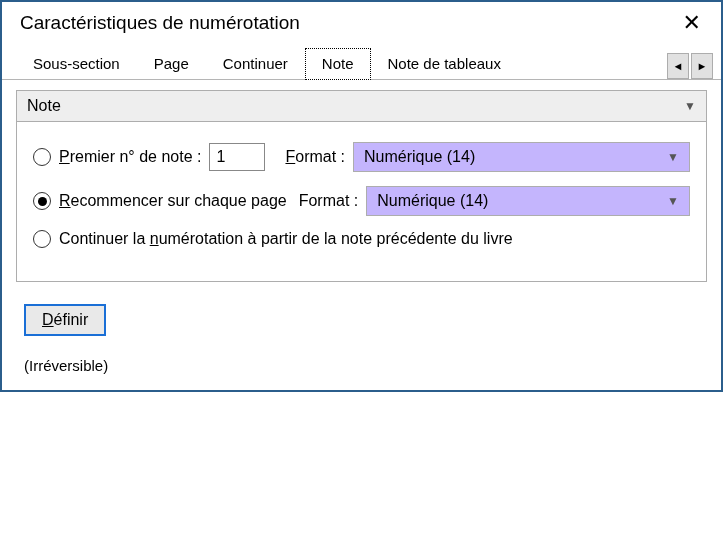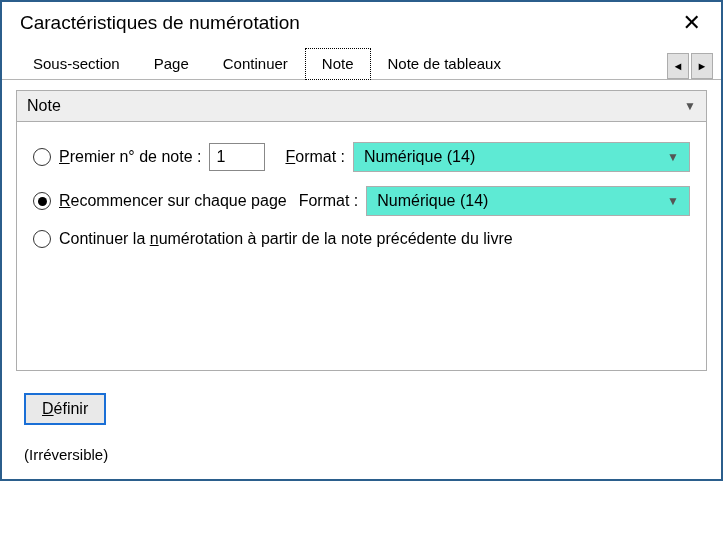--- a/index.html
+++ b/index.html
@@ -5,21 +5,21 @@
   * { box-sizing: border-box; }
   body {
     margin: 0;
     font-family: "Segoe UI", Tahoma, sans-serif;
     font-size: 15px;
     background: #fff;
     color: #000;
   }
   .window {
     width: 723px;
-    height: 481px;
+    height: 392px;
     border: 2px solid #2b5e8c;
     background: #fff;
     position: relative;
     display: flex;
     flex-direction: column;
   }
   .titlebar {
     display: flex;
     align-items: center;
     justify-content: space-between;
@@ -122,21 +122,21 @@
     padding: 2px 6px;
     font-size: 16px;
   }
   .fmt-label { margin-left: 12px; }
   .combo {
     flex: 1 1 auto;
     display: flex;
     align-items: center;
     justify-content: space-between;
     border: 1px solid #adadad;
-    background: #5eead4;
+    background: #c4b5fd;
     padding: 4px 10px;
     height: 30px;
     min-width: 230px;
     cursor: default;
   }
   .footer {
     padding: 10px 22px 16px 22px;
   }
   .footer-row {
     display: flex;

